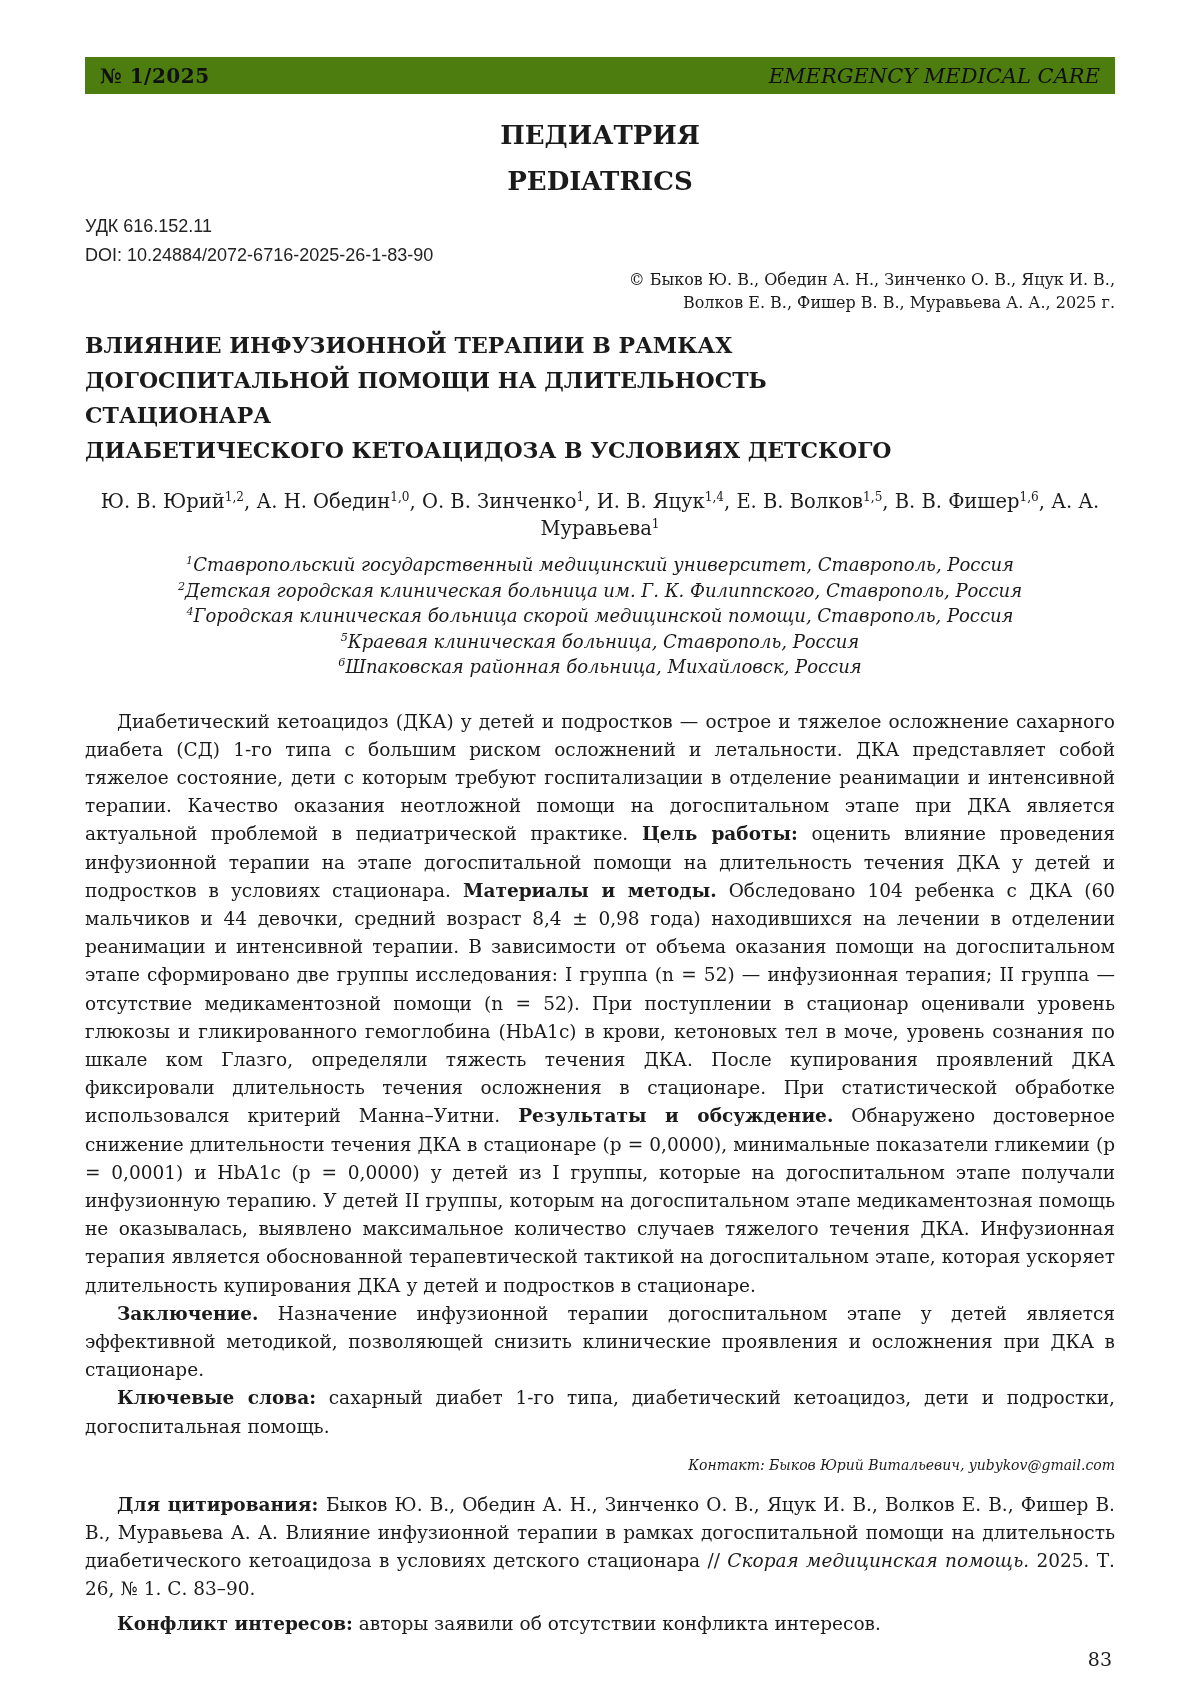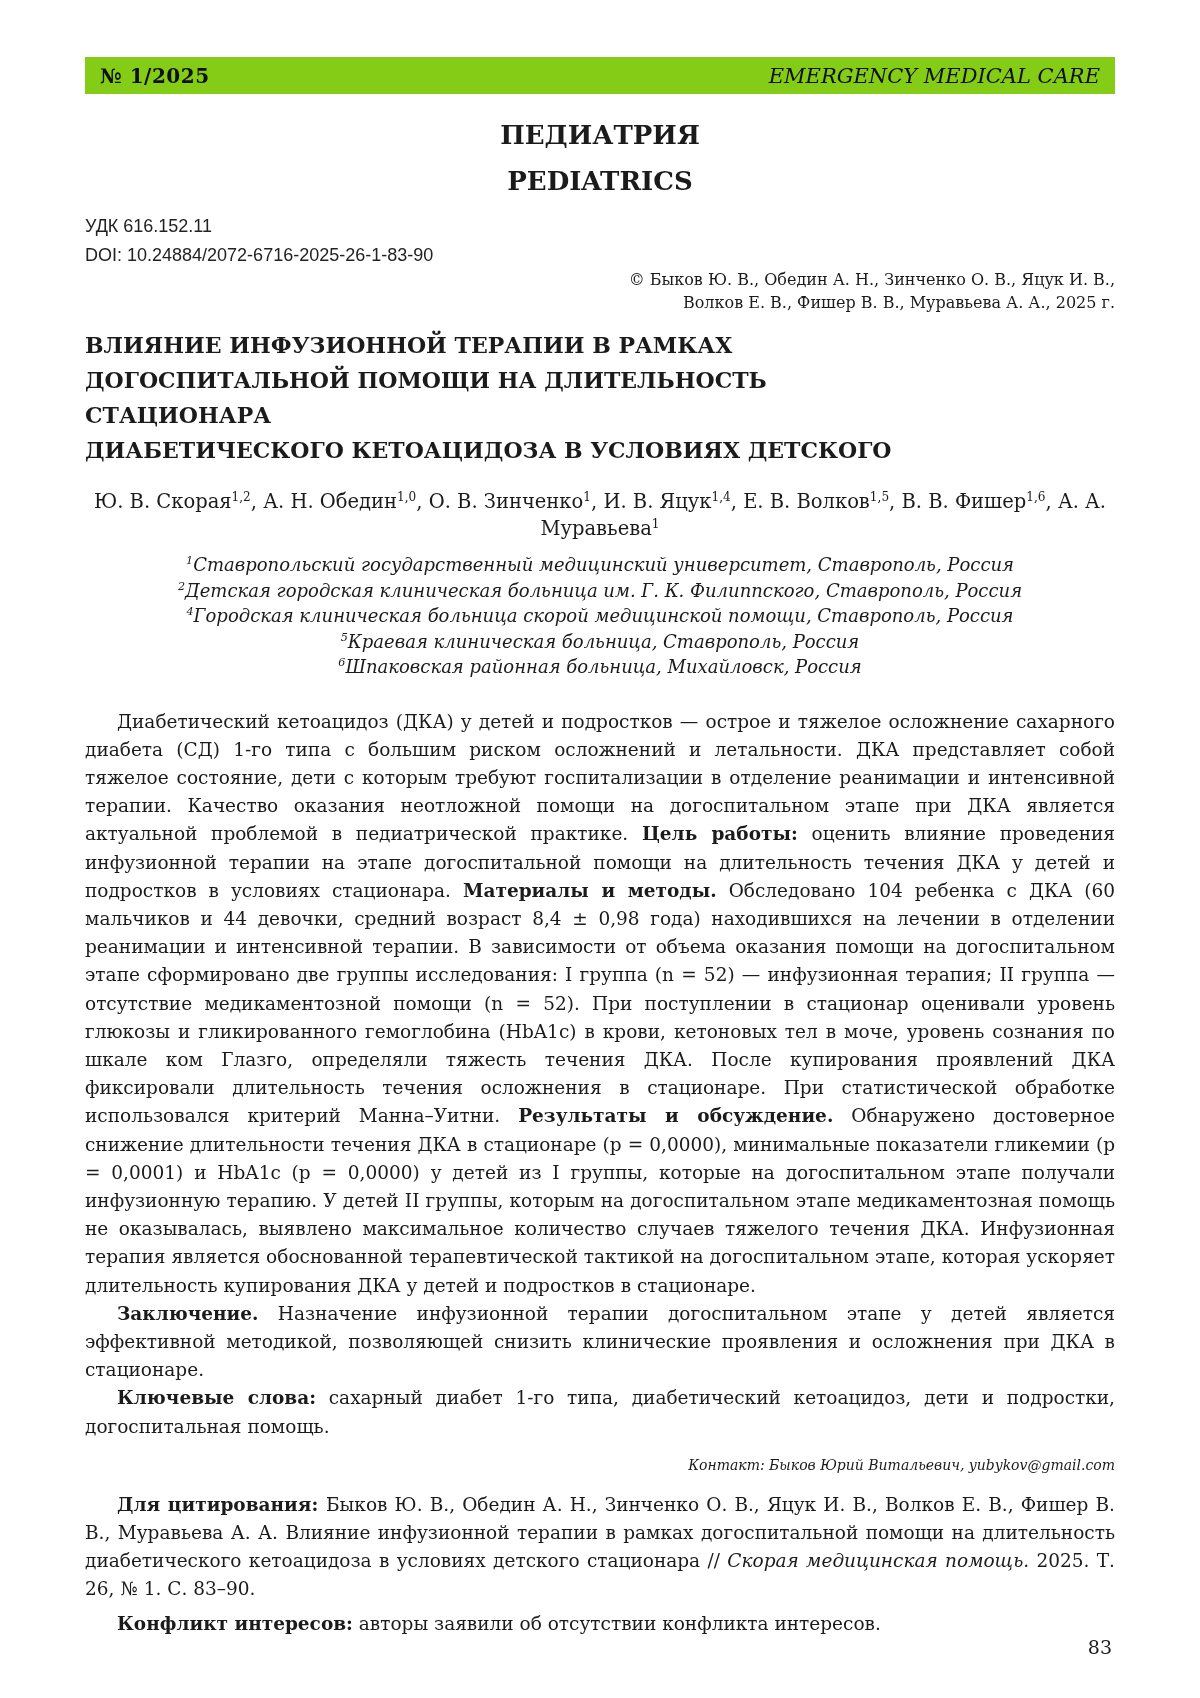--- a/index.html
+++ b/index.html
@@ -41,28 +41,28 @@
   .abstract { margin-top: 28px; }
   .body-p {
     font-size: 18.5px; line-height: 28.2px;
     text-align: justify; text-indent: 32px;
     margin: 0; hyphens: auto;
   }
   .contact { text-align: right; font-style: italic; font-size: 14px; margin: 16px 0 18px 0; }
   .citation-p { margin-top: 2px; }
   .conflict-p { margin-top: 6px; }
 
-  .page-number { position: absolute; right: 88px; bottom: 40px; font-size: 19px; margin-left: 28px; }
+  .page-number { position: absolute; right: 88px; bottom: 28px; font-size: 19px; margin-left: 28px; }
 </style>
 </head>
 <body>
 
 <div class="content">
 
-  <div class="header-bar" style="background: #84cc16;">
+  <div class="header-bar" style="background: #4d7c0f;">
     <span class="header-issue">№ 1/2025</span>
     <span class="header-journal">EMERGENCY MEDICAL CARE</span>
   </div>
 
   <div class="section-heading ru">ПЕДИАТРИЯ</div>
   <div class="section-heading en">PEDIATRICS</div>
 
   <div class="meta">
     <div class="udk">УДК 616.152.11</div>
     <div class="doi">DOI: 10.24884/2072-6716-2025-26-1-83-90</div>
@@ -73,21 +73,21 @@
     <div>Волков Е. В., Фишер В. В., Муравьева А. А., 2025 г.</div>
   </div>
 
   <div class="article-title">
     <div>ВЛИЯНИЕ ИНФУЗИОННОЙ ТЕРАПИИ В РАМКАХ</div>
     <div>ДОГОСПИТАЛЬНОЙ ПОМОЩИ НА ДЛИТЕЛЬНОСТЬ</div>
     <div>СТАЦИОНАРА</div>
     <div>ДИАБЕТИЧЕСКОГО КЕТОАЦИДОЗА В УСЛОВИЯХ ДЕТСКОГО</div>
   </div>
 
-  <div class="authors"><span>Ю. В. Скорая</span><sup>1,2</sup><span>, </span><span>А. Н. Обедин</span><sup>1,0</sup><span>, </span><span>О. В. Зинченко</span><sup>1</sup><span>, </span><span>И. В. Яцук</span><sup>1,4</sup><span>, </span><span>Е. В. Волков</span><sup>1,5</sup><span>, </span><span>В. В. Фишер</span><sup>1,6</sup><span>, </span><span>А. А. Муравьева</span><sup>1</sup></div>
+  <div class="authors"><span>Ю. В. Юрий</span><sup>1,2</sup><span>, </span><span>А. Н. Обедин</span><sup>1,0</sup><span>, </span><span>О. В. Зинченко</span><sup>1</sup><span>, </span><span>И. В. Яцук</span><sup>1,4</sup><span>, </span><span>Е. В. Волков</span><sup>1,5</sup><span>, </span><span>В. В. Фишер</span><sup>1,6</sup><span>, </span><span>А. А. Муравьева</span><sup>1</sup></div>
 
   <div class="affiliations">
     <div class="affiliation"><sup>1</sup><span>Ставропольский государственный медицинский университет, Ставрополь, Россия</span></div>
     <div class="affiliation"><sup>2</sup><span>Детская городская клиническая больница им. Г. К. Филиппского, Ставрополь, Россия</span></div>
     <div class="affiliation"><sup>4</sup><span>Городская клиническая больница скорой медицинской помощи, Ставрополь, Россия</span></div>
     <div class="affiliation"><sup>5</sup><span>Краевая клиническая больница, Ставрополь, Россия</span></div>
     <div class="affiliation"><sup>6</sup><span>Шпаковская районная больница, Михайловск, Россия</span></div>
   </div>
 
   <div class="abstract">

